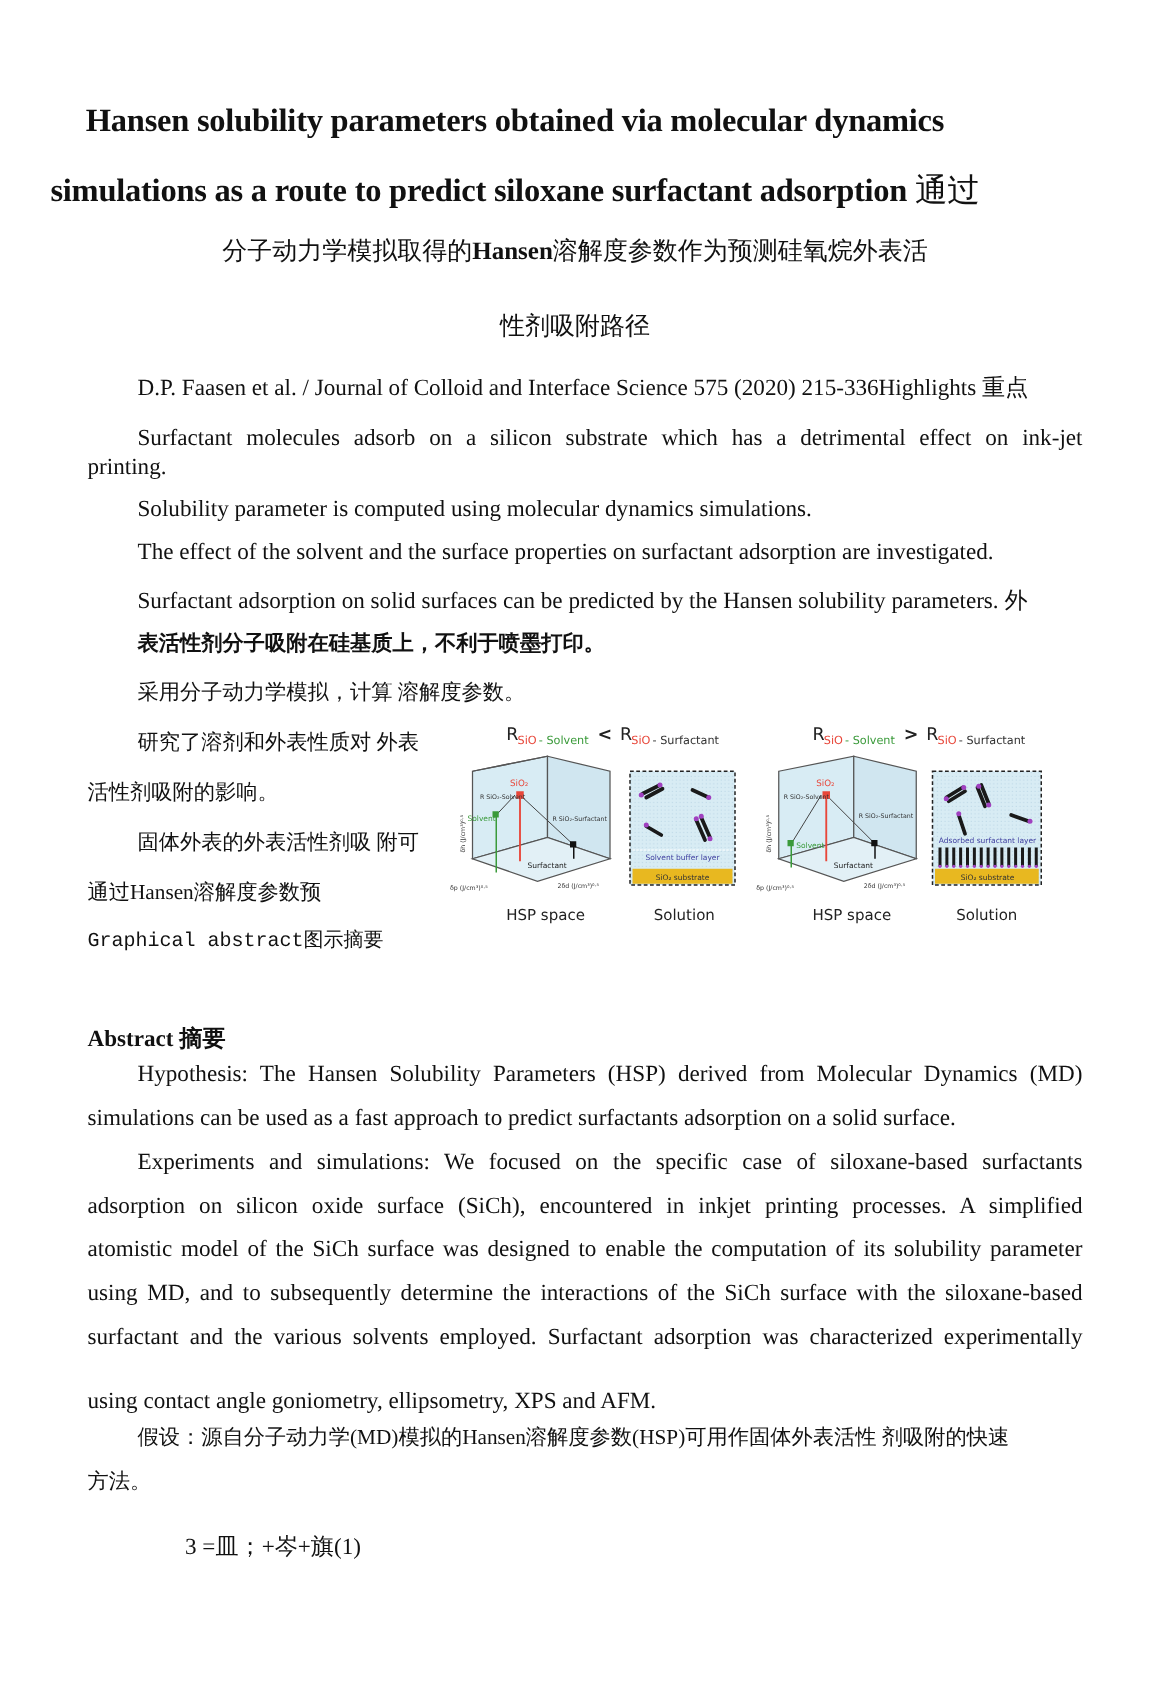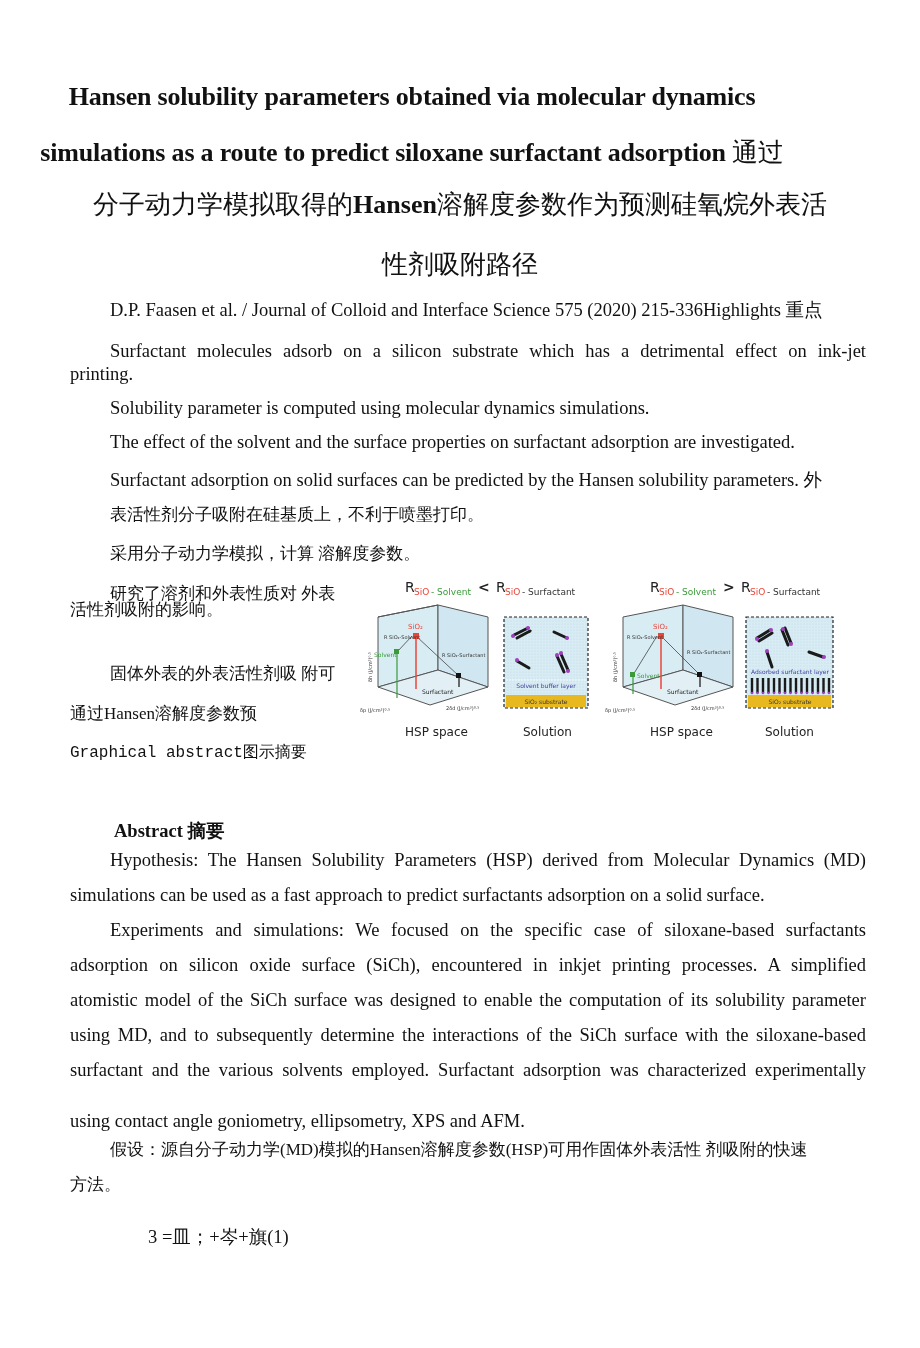--- a/index.html
+++ b/index.html
@@ -1,20 +1,20 @@
 <!DOCTYPE html>
 <html><head>
 <meta charset="utf-8">
 <style>
   html, body { margin: 0; padding: 0; background: #ffffff; }
   body { width: 920px; height: 1348px; position: relative; overflow: hidden;
          font-family: "Liberation Serif", "DejaVu Serif", serif; color: #111; }
   .abs { position: absolute; white-space: nowrap; }
   .title { font-weight: bold; font-size: 26px; left: 0; width: 824px; text-align: center; letter-spacing: -0.2px; }
-  .title-cn { font-size: 26px; left: 0; width: 920px; text-align: center; }
+  .title-cn { font-size: 20px; left: 0; width: 920px; text-align: center; }
   .title-cn b { font-weight: bold; }
   .p { font-size: 18.5px; }
   .justify { white-space: normal; text-align: justify; text-align-last: justify; }
   .mono { font-family: "Liberation Mono", "DejaVu Sans Mono", monospace; font-size: 16px; }
   .bold { font-weight: bold; }
   
   .fig { position: absolute; left: 360px; top: 572px; width: 490px; height: 175px; font-family: "DejaVu Sans", "Liberation Sans", sans-serif; }
   .fig svg { display: block; }
 </style>
 </head>
@@ -29,24 +29,24 @@
 </div>
 <div class="abs title-cn" style="top:247px;">性剂吸附路径</div>
 
 <div class="abs p" style="left:110px; top:297px;">D.P. Faasen et al. / Journal of Colloid and Interface Science 575 (2020) 215-336Highlights 重点</div>
 
 <div class="abs p justify" style="left:110px; top:341px; width:756px;">Surfactant molecules adsorb on a silicon substrate which has a detrimental effect on ink-jet</div>
 <div class="abs p" style="left:70px; top:364px;">printing.</div>
 <div class="abs p" style="left:110px; top:398px;">Solubility parameter is computed using molecular dynamics simulations.</div>
 <div class="abs p" style="left:110px; top:432px;">The effect of the solvent and the surface properties on surfactant adsorption are investigated.</div>
 <div class="abs p" style="left:110px; top:467px;">Surfactant adsorption on solid surfaces can be predicted by the Hansen solubility parameters. 外</div>
-<div class="abs p" style="left:110px; top:503px; font-size:17px;">表活性剂分子吸附在硅基质上，不利于喷墨打印。</div>
+<div class="abs p" style="left:110px; top:503px; font-size:17px;font-weight:bold;">表活性剂分子吸附在硅基质上，不利于喷墨打印。</div>
 <div class="abs p" style="left:110px; top:542px; font-size:17px;">采用分子动力学模拟，计算 溶解度参数。</div>
 <div class="abs p" style="left:110px; top:582px; font-size:17px;">研究了溶剂和外表性质对 外表</div>
-<div class="abs p" style="left:70px; top:598px; font-size:17px;">活性剂吸附的影响。</div>
+<div class="abs p" style="left:70px; top:622px; font-size:17px;">活性剂吸附的影响。</div>
 <div class="abs p" style="left:110px; top:662px; font-size:17px;">固体外表的外表活性剂吸 附可</div>
 <div class="abs p" style="left:70px; top:702px; font-size:17px;">通过Hansen溶解度参数预</div>
 <div class="abs mono" style="left:70px; top:742px;">Graphical abstract图示摘要</div>
 
 <div class="fig">
   <svg width="490" height="175" viewBox="0 0 490 175" xmlns="http://www.w3.org/2000/svg">
     <defs>
       <pattern id="dots" width="3" height="3" patternUnits="userSpaceOnUse">
         <rect width="3" height="3" fill="#d8ecf4"></rect>
         <circle cx="1" cy="1" r="0.5" fill="#b8d4e4"></circle>
@@ -205,21 +205,21 @@
             <circle cx="186" cy="72" r="2"></circle>
           <circle cx="162" cy="79" r="2"></circle>
             <circle cx="219" cy="85" r="2"></circle>
         </g>
       </g>
       <text x="160" y="164" font-size="12" fill="#222">Solution</text>
     </g>
   </svg>
 </div>
 
-<div class="abs p bold" style="left:70px; top:818px;margin-left:44px;">Abstract 摘要</div>
+<div class="abs p bold" style="left:70px; top:818px;">Abstract 摘要</div>
 <div class="abs p justify" style="left:110px; top:850px; width:756px;">Hypothesis: The Hansen Solubility Parameters (HSP) derived from Molecular Dynamics (MD)</div>
 <div class="abs p" style="left:70px; top:885px;">simulations can be used as a fast approach to predict surfactants adsorption on a solid surface.</div>
 <div class="abs p justify" style="left:110px; top:920px; width:756px;">Experiments and simulations: We focused on the specific case of siloxane-based surfactants</div>
 <div class="abs p justify" style="left:70px; top:955px; width:796px;">adsorption on silicon oxide surface (SiCh), encountered in inkjet printing processes. A simplified</div>
 <div class="abs p justify" style="left:70px; top:990px; width:796px;">atomistic model of the SiCh surface was designed to enable the computation of its solubility parameter</div>
 <div class="abs p justify" style="left:70px; top:1025px; width:796px;">using MD, and to subsequently determine the interactions of the SiCh surface with the siloxane-based</div>
 <div class="abs p justify" style="left:70px; top:1060px; width:796px;">surfactant and the various solvents employed. Surfactant adsorption was characterized experimentally</div>
 <div class="abs p" style="left:70px; top:1095px;margin-top:16px;">using contact angle goniometry, ellipsometry, XPS and AFM.</div>
 <div class="abs p" style="left:110px; top:1138px; font-size:17px;">假设：源自分子动力学(MD)模拟的Hansen溶解度参数(HSP)可用作固体外表活性 剂吸附的快速</div>
 <div class="abs p" style="left:70px; top:1173px; font-size:17px;">方法。</div>

